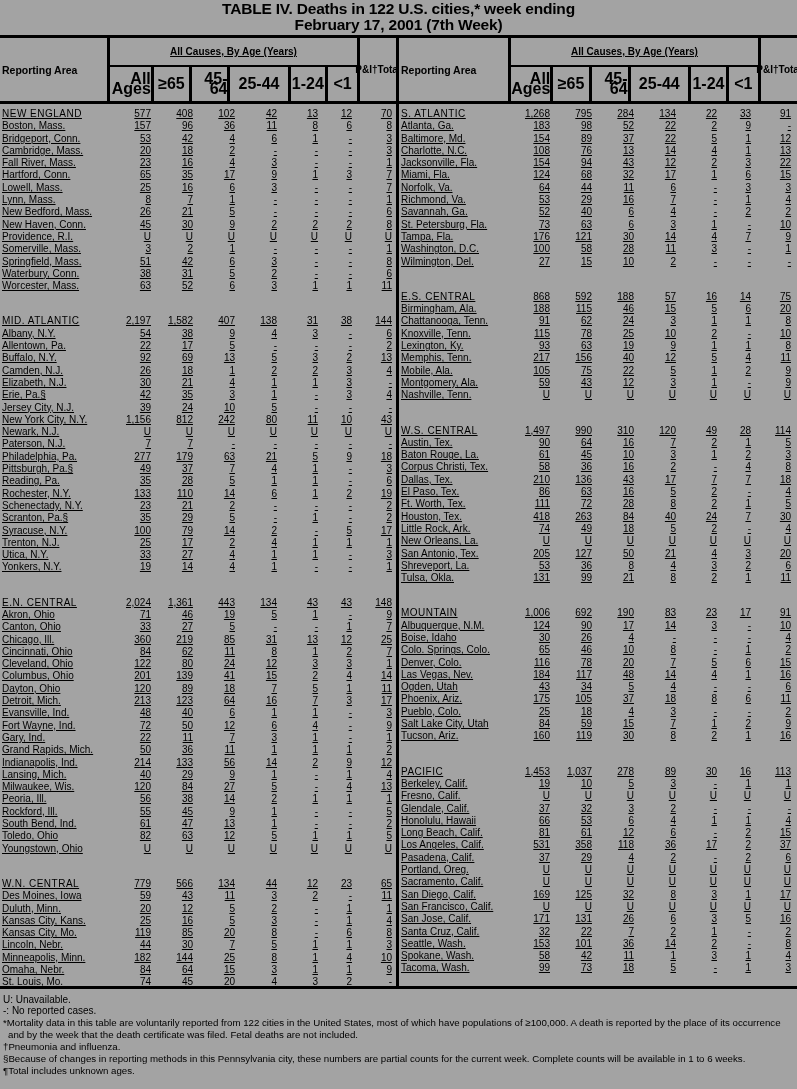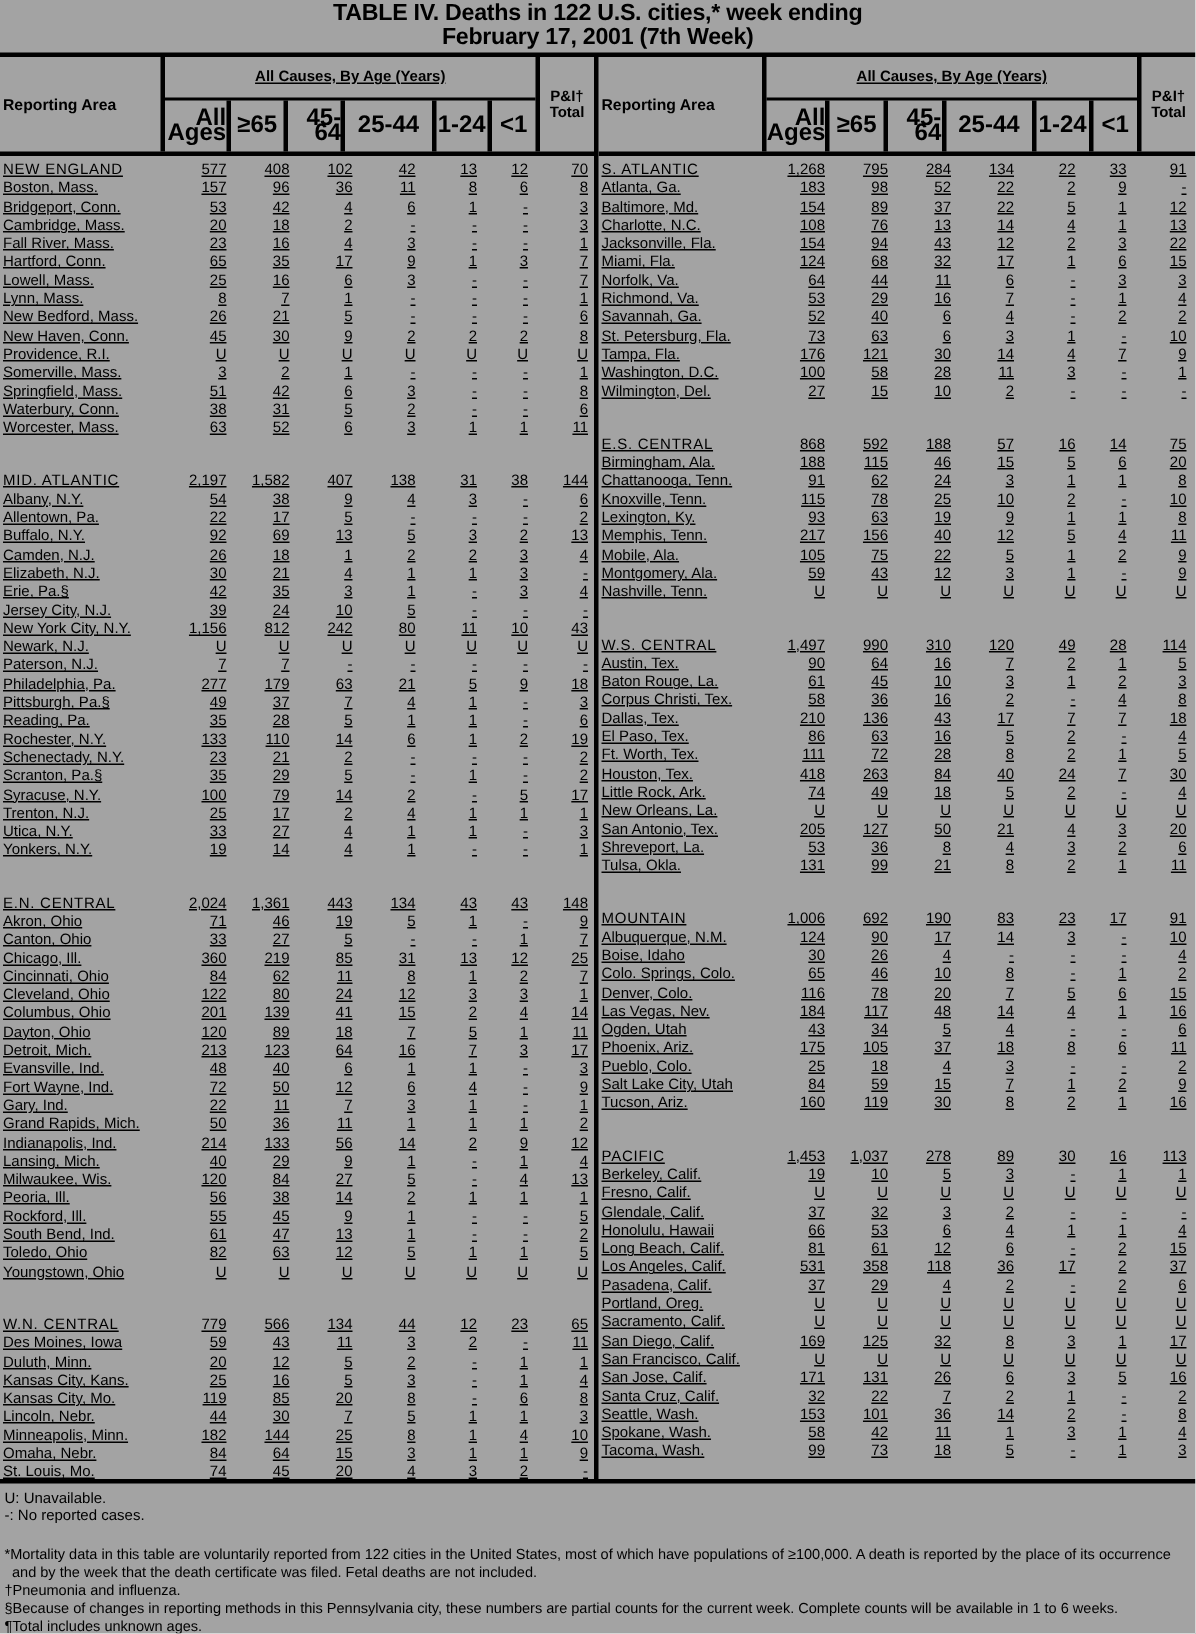--- a/index.html
+++ b/index.html
@@ -17,41 +17,41 @@
   .hdr-area{width:110px;border-right:3px solid #000;display:flex;align-items:center;
         font-weight:bold;font-size:10.5px;padding-left:2px;box-sizing:border-box;}
   .hdr-mid{width:247px;display:flex;flex-direction:column;box-sizing:border-box;}
   .hdr-group{height:27px;border-bottom:2px solid #000;display:flex;align-items:center;
         justify-content:center;font-weight:bold;font-size:10px;text-decoration:underline;}
   .hdr-ages{flex:1;display:flex;}
   .hc{display:flex;align-items:center;justify-content:center;text-align:right;
         font-weight:bold;font-size:16px;line-height:10.5px;box-sizing:border-box;}
   .hc.bdr{border-right:3px solid #000;}
   .w1{width:48px}.w2{width:42px}.w3{width:42px}.w4{width:66px}.w5{width:41px}.w6{width:32px}
-  .hdr-pi{width:39px;border-left:3px solid #000;display:flex;flex-direction:column;
+  .hdr-pi{width:39px;border-left:3px solid #000;display:flex;flex-direction:row;
         align-items:center;justify-content:center;font-weight:bold;font-size:10px;
         line-height:11px;box-sizing:border-box;}
   
   .tbody{padding-top:4px;text-decoration:underline;}
   .row{display:flex;height:12.3px;line-height:12.3px;font-size:10px;white-space:nowrap;}
   .cell{box-sizing:border-box;}
   .cell.area{width:110px;padding-left:2px;overflow:hidden;}
   .half.right .cell.area{width:112px;}
   .cell.n{text-align:right;padding-right:7px;}
   .n1{width:48px}.n2{width:42px}.n3{width:42px}.n4{width:42px}.n5{width:41px}
   .n6{width:32px;padding-right:5px !important;}.n7{width:39px;padding-right:4px !important;}
   .half.right .n1{width:46px}
   .region-block{margin-top:23px;}
   .region-block.first{margin-top:0;}
   .row.region .cell.area{letter-spacing:0.5px;}
   .row.total{margin-top:11px;}
   
   .legend{font-size:10px;margin-top:5px;padding-left:3px;display:flex;flex-direction:column;}
   .legend .gap{display:inline-block;width:52px;}
-  .footnotes{font-size:9.7px;line-height:11.9px;margin-top:15px;padding-left:3px;padding-right:2px;}
+  .footnotes{font-size:9.7px;line-height:11.9px;margin-top:1px;padding-left:3px;padding-right:2px;}
   .footnote{padding-left:5px;text-indent:-5px;}
 </style>
 </head>
 <body>
 
 <div class="page">
 
   <div class="title">
     <div>TABLE IV. Deaths in 122 U.S. cities,* week ending</div>
     <div>February 17, 2001 (7th Week)</div>

